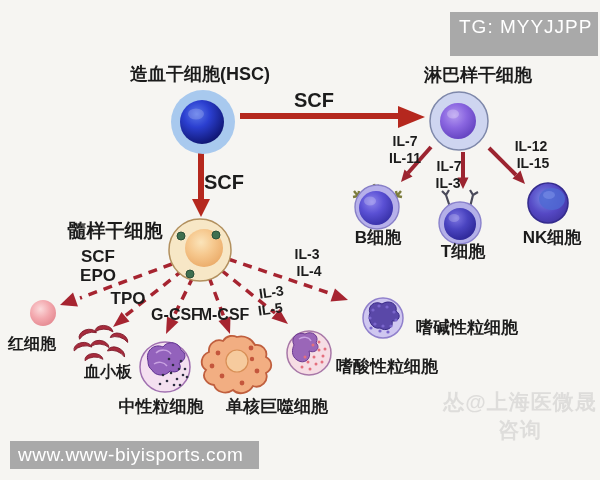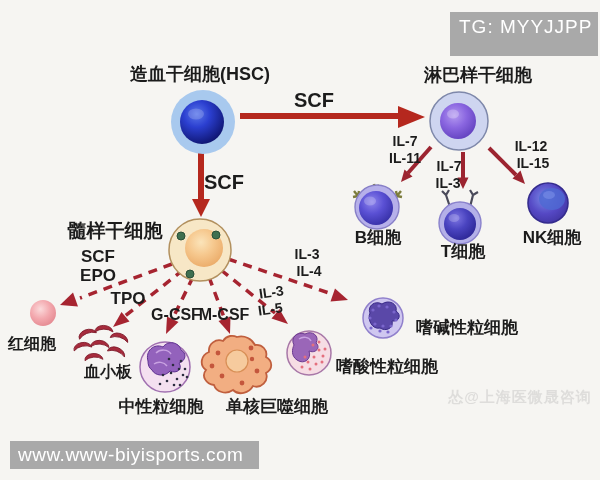--- a/index.html
+++ b/index.html
@@ -24,21 +24,21 @@
     line-height:29px;padding-left:9px;font-size:19px;letter-spacing:1px;
     box-sizing:border-box;
   }
   .site-box{
     left:10px;top:441px;width:249px;height:28px;
     line-height:28px;padding-left:8px;font-size:19px;letter-spacing:0.5px;
     box-sizing:border-box;
   }
   .agency-wm{
     position:absolute;left:440px;top:388px;width:160px;
-    color:#dedddb;font-size:15px;font-weight:bold;letter-spacing:1px;
+    color:#dedddb;font-size:21px;font-weight:bold;letter-spacing:1px;
     text-align:center;
   }
 </style>
 </head>
 <body>
 
 <div class="stage">
 
 <svg width="600" height="480" viewBox="0 0 600 480">
   <defs>

